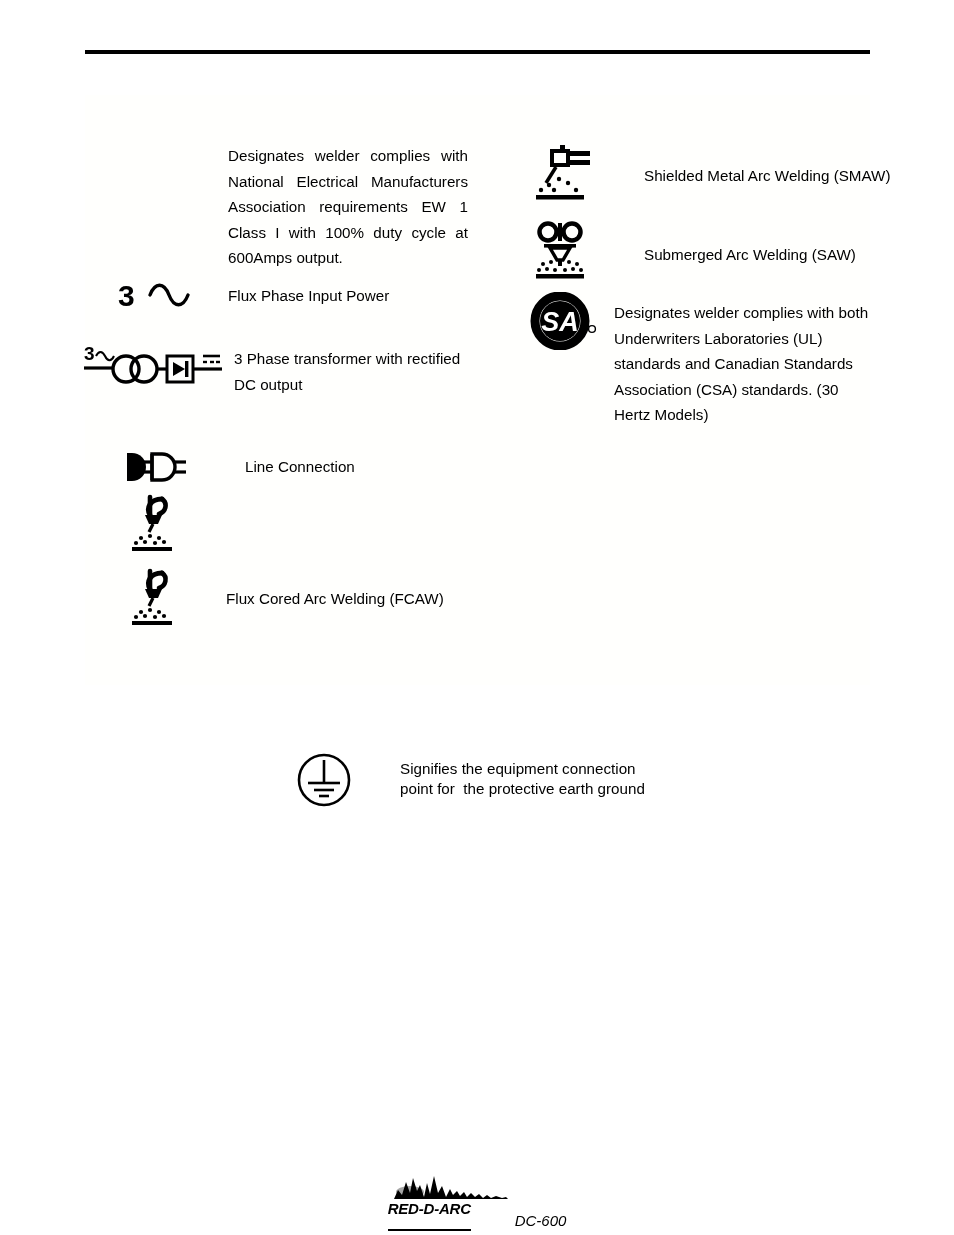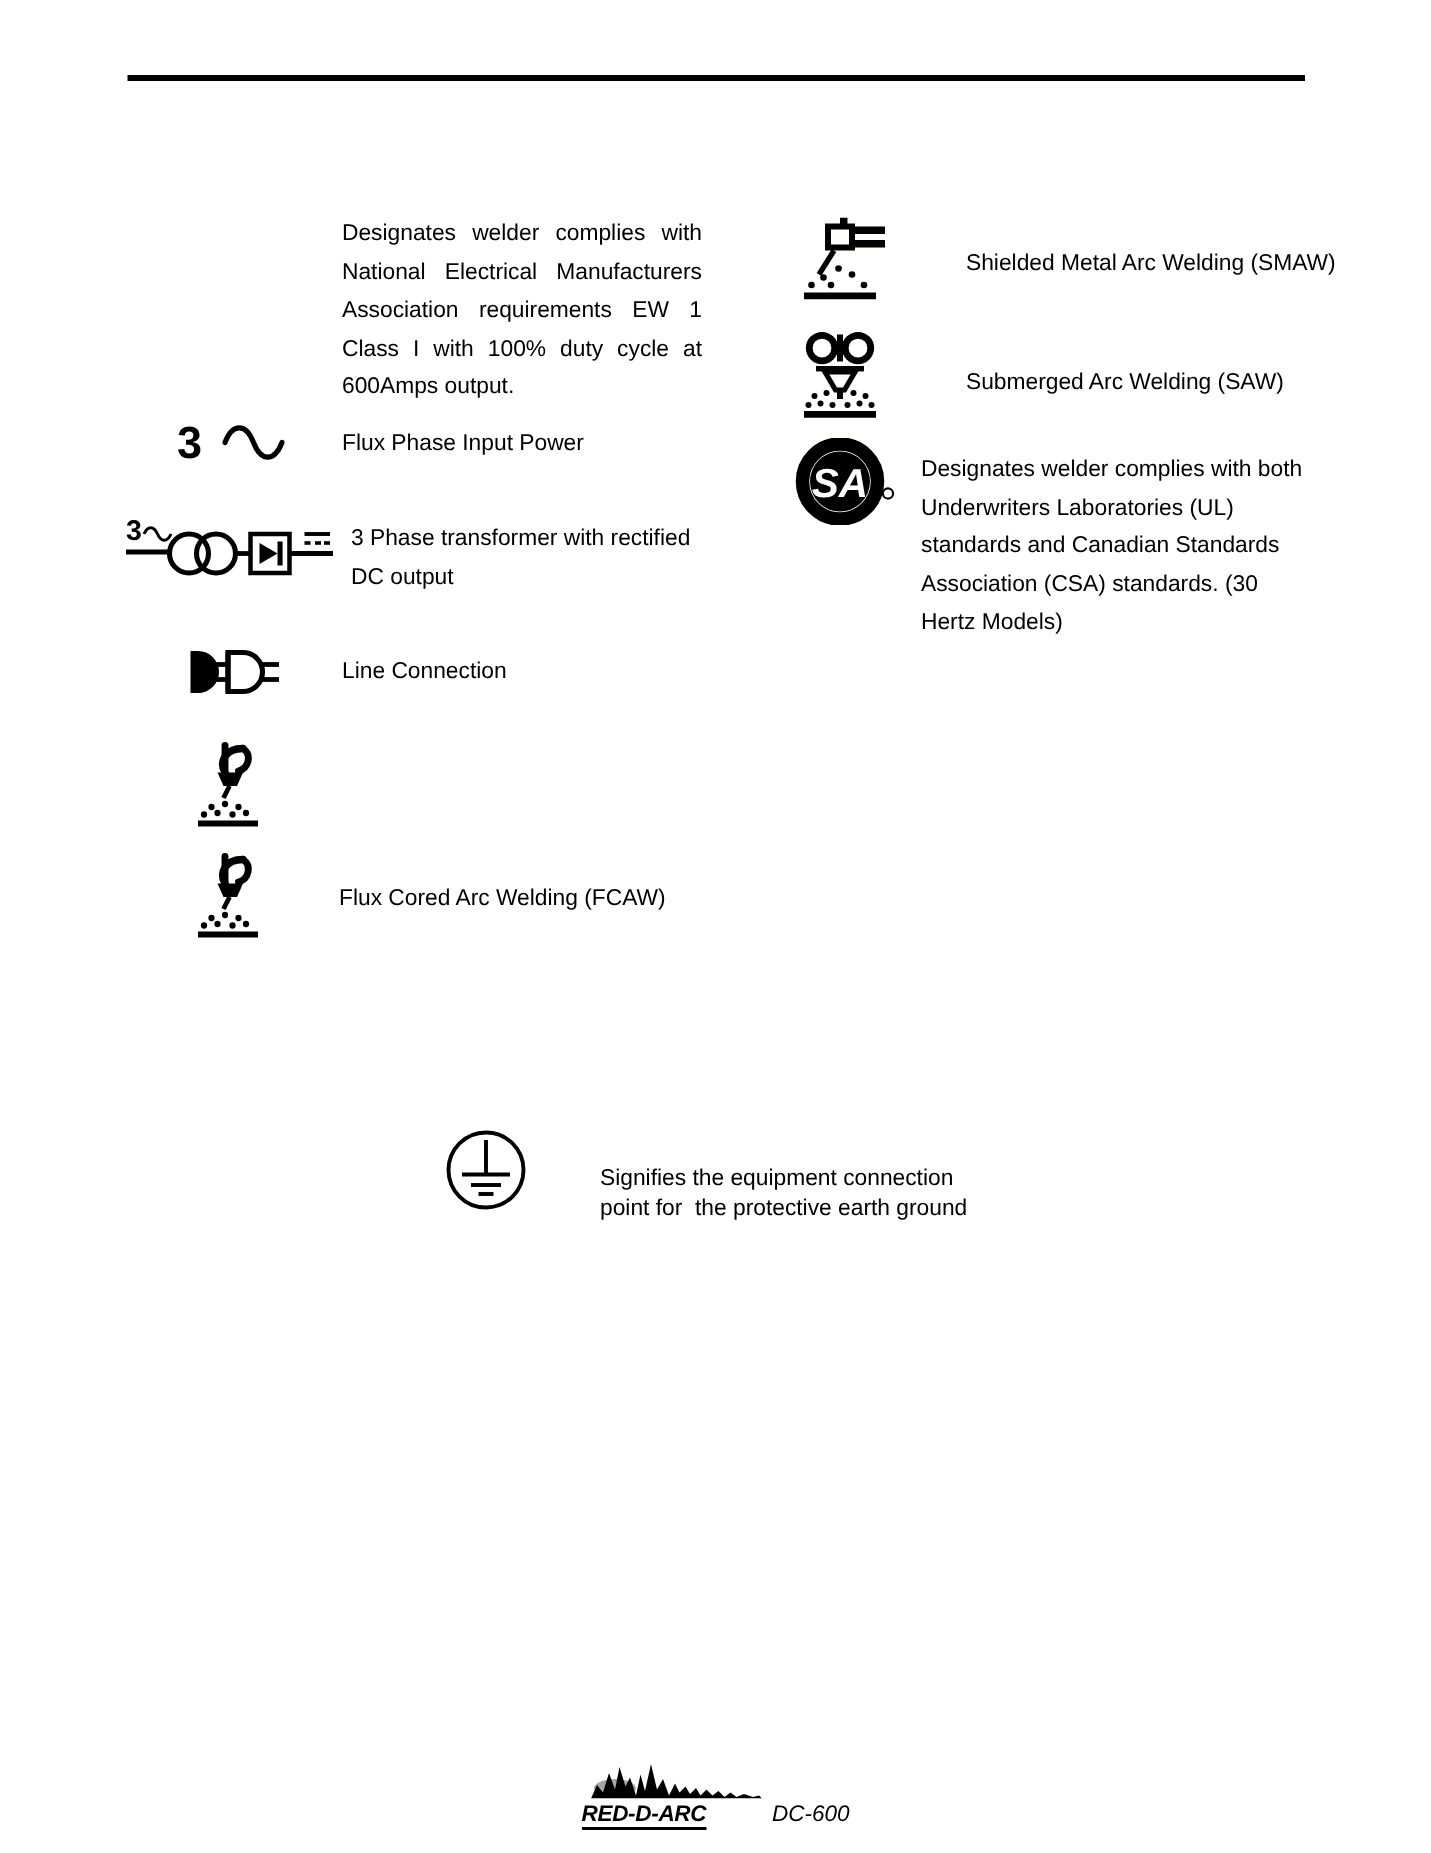--- a/index.html
+++ b/index.html
@@ -55,21 +55,21 @@
   .txt.justify {
     text-align: justify;
     text-align-last: left;
   }
 
   
 
   .r-nema       { left: 228px; top: 143px; width: 240px; }
   .r-3phase     { left: 118px; top: 276px; width: 400px; }
   .r-xfmr       { left:  84px; top: 344px; width: 460px; }
-  .r-line       { left: 118px; top: 426px; width: 400px; }
+  .r-line       { left: 118px; top: 445px; width: 400px; gap: 17px; }
   .r-gmaw       { left: 128px; top: 494px; width: 400px; }
   .r-fcaw       { left: 128px; top: 568px; width: 400px; }
 
   
   .r-smaw       { left: 534px; top: 145px; width: 400px; }
   .r-saw        { left: 534px; top: 220px; width: 400px; }
   .r-csa        { left: 530px; top: 292px; width: 400px; }
 
   
   .r-ground     { left: 294px; top: 750px; width: 420px; }
@@ -145,21 +145,21 @@
     margin-left: 4px;
     margin-bottom: -2px;
   }
   .brand-word {
     font-family: "Liberation Sans", sans-serif;
     font-weight: 700;
     font-style: italic;
     font-size: 15px;
     letter-spacing: -0.2px;
     border-bottom: 2.5px solid #000;
-    padding-bottom: 0px;
+    padding-bottom: 12px;
     line-height: 16px;
   }
   .model-word {
     font-family: "Liberation Sans", sans-serif;
     font-weight: 400;
     font-style: italic;
     font-size: 15px;
     line-height: 16px;
     padding-bottom: 2px;
   }
@@ -375,21 +375,21 @@
     <div class="sym-ground">
       <svg width="60" height="60" viewBox="0 0 60 60">
         <circle cx="30" cy="30" r="25" fill="none" stroke="#000" stroke-width="2.6"></circle>
         <line x1="30" y1="10" x2="30" y2="33" stroke="#000" stroke-width="2.6"></line>
         <line x1="14" y1="33" x2="46" y2="33" stroke="#000" stroke-width="2.6"></line>
         <line x1="20" y1="40" x2="40" y2="40" stroke="#000" stroke-width="2.6"></line>
         <line x1="25" y1="46" x2="35" y2="46" stroke="#000" stroke-width="2.6"></line>
       </svg>
     </div>
   </div>
-  <div style="margin-left:46px; margin-top:26px; font-size:15.2px; line-height:20px;">
+  <div style="margin-left:46px; margin-top:9px; font-size:15.2px; line-height:20px;">
     <div>Signifies the equipment connection</div>
     <div style="white-space:pre;">point for  the protective earth ground</div>
   </div>
 </div>
 
 <div class="footer">
   <div class="footer-inner">
     <div class="brand-block">
       <span class="brand-mountain">
         <svg width="116" height="26" viewBox="0 0 116 26">

